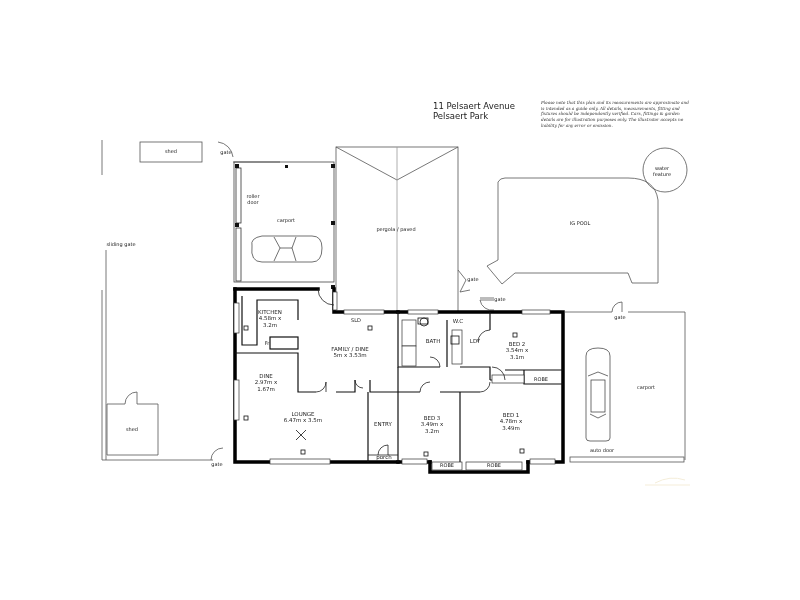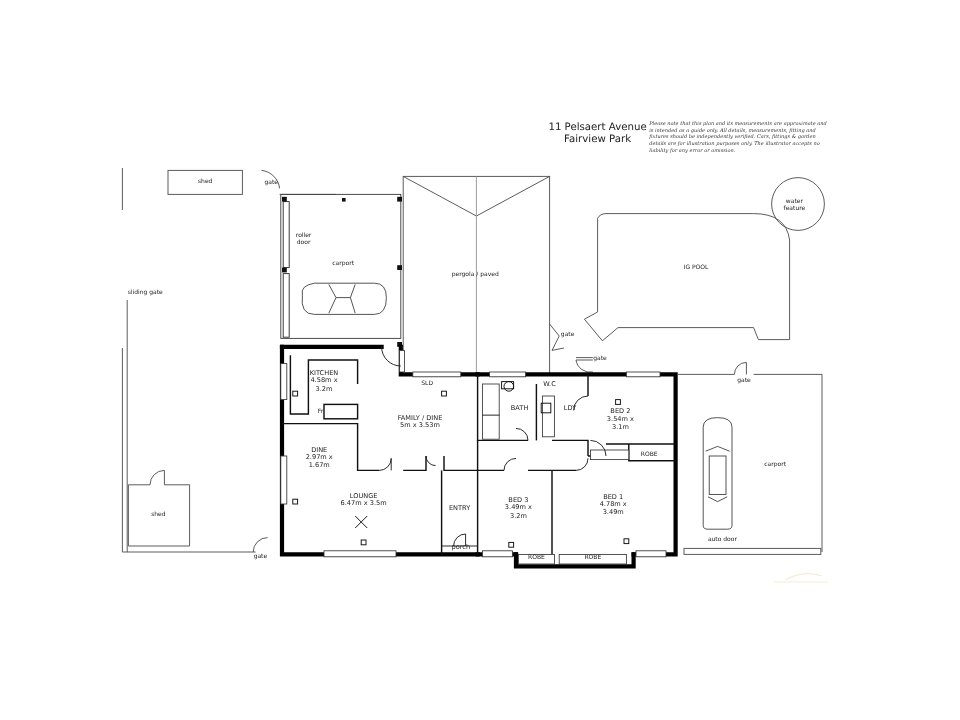--- a/index.html
+++ b/index.html
@@ -1,20 +1,20 @@
 <!DOCTYPE html>
 <html><head>
 <meta charset="utf-8">
 <style>
   html,body{margin:0;padding:0;background:#ffffff;}
   body{width:800px;height:600px;position:relative;overflow:hidden;font-family:"DejaVu Sans",sans-serif;}
   #plan{position:absolute;left:0;top:0;width:800px;height:600px;}
   .lbl{position:absolute;font-size:5px;color:#222;text-align:center;line-height:1.15;white-space:nowrap;transform:translate(-50%,-50%);}
   .lbl.room{font-size:5.5px;}
-  .title{position:absolute;left:457px;top:102px;font-size:8.5px;color:#222;line-height:1.15;text-align:center;}
+  .title{position:absolute;left:433px;top:102px;font-size:8.5px;color:#222;line-height:1.15;}
   .disclaimer{position:absolute;left:541px;top:100px;width:150px;font-family:"DejaVu Serif",serif;font-style:italic;font-size:4.2px;color:#333;line-height:1.35;}
 </style>
 </head>
 <body>
 
 <svg id="plan" viewBox="0 0 800 600" xmlns="http://www.w3.org/2000/svg">
   <g fill="none" stroke="#555" stroke-width="0.8">
 
     <line x1="102" y1="140" x2="102" y2="175"></line>
     <line x1="106" y1="250" x2="106" y2="460"></line>
@@ -145,21 +145,21 @@
   </g>
 
   <g opacity="0.25" stroke="#d4b86a" fill="none">
     <path d="M645 485 H690"></path>
     <path d="M655 483 Q670 475 685 480"></path>
   </g>
 </svg>
 
 <div class="title">
   <div>11 Pelsaert Avenue</div>
-  <div>Fairview Park</div>
+  <div>Pelsaert Park</div>
 </div>
 <div class="disclaimer">Please note that this plan and its measurements are approximate and is intended as a guide only. All details, measurements, fitting and fixtures should be independently verified. Cars, fittings &amp; garden details are for illustration purposes only. The illustrator accepts no liability for any error or omission.</div>
 
 <div class="lbl" style="left:171px;top:152px;">shed</div>
 <div class="lbl" style="left:132px;top:430px;">shed</div>
 <div class="lbl" style="left:121px;top:245px;"><span>sliding gate</span></div>
 <div class="lbl" style="left:226px;top:153px;">gate</div>
 <div class="lbl" style="left:217px;top:465px;">gate</div>
 <div class="lbl" style="left:473px;top:280px;">gate</div>
 <div class="lbl" style="left:500px;top:300px;">gate</div>

